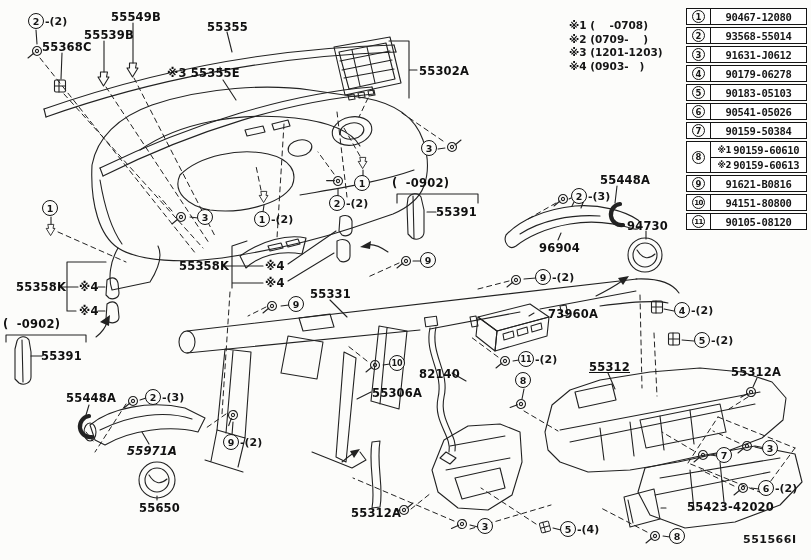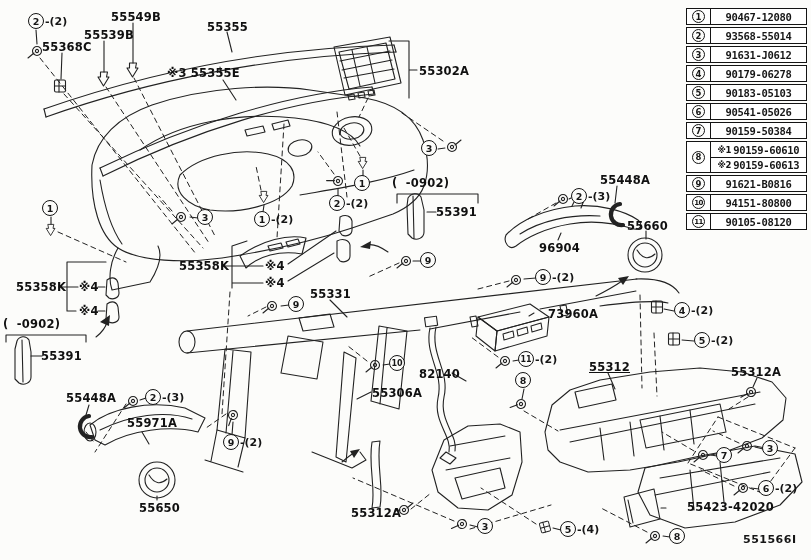--- a/index.html
+++ b/index.html
@@ -272,39 +272,39 @@
   <div id="labels-layer">
       <div class="plabel" style="left: 111px; top: 10px;">55549B</div>
       <div class="plabel" style="left: 84px; top: 28px; text-align: right;">55539B</div>
       <div class="plabel" style="left: 42px; top: 40px;">55368C</div>
       <div class="plabel" style="left: 207px; top: 20px;">55355</div>
       <div class="plabel" style="left: 167px; top: 66px;">※3 55355E</div>
       <div class="plabel" style="left: 419px; top: 64px;">55302A</div>
       <div class="plabel" style="left: 392px; top: 176px;">(  -0902)</div>
       <div class="plabel" style="left: 436px; top: 205px;">55391</div>
       <div class="plabel" style="left: 600px; top: 173px;">55448A</div>
-      <div class="plabel" style="left: 627px; top: 219px;">55660</div>
+      <div class="plabel" style="left: 627px; top: 219px;">94730</div>
       <div class="plabel" style="left: 539px; top: 241px;">96904</div>
       <div class="plabel" style="left: 16px; top: 280px;">55358K</div>
       <div class="plabel" style="left: 79px; top: 280px;">※4</div>
       <div class="plabel" style="left: 79px; top: 304px;">※4</div>
       <div class="plabel" style="left: 179px; top: 259px;">55358K</div>
       <div class="plabel" style="left: 265px; top: 259px;">※4</div>
       <div class="plabel" style="left: 265px; top: 276px;">※4</div>
       <div class="plabel" style="left: 3px; top: 317px;">(  -0902)</div>
       <div class="plabel" style="left: 41px; top: 349px;">55391</div>
       <div class="plabel" style="left: 310px; top: 287px;">55331</div>
       <div class="plabel" style="left: 536px; top: 307px; margin-left: 12px;">73960A</div>
       <div class="plabel" style="left: 419px; top: 367px;">82140</div>
       <div class="plabel" style="left: 372px; top: 386px;">55306A</div>
       <div class="plabel" style="left: 589px; top: 360px; text-decoration: underline;">55312</div>
       <div class="plabel" style="left: 731px; top: 365px;">55312A</div>
       <div class="plabel" style="left: 351px; top: 506px;">55312A</div>
       <div class="plabel" style="left: 667px; top: 500px; margin-left: 20px;">55423-42020</div>
-      <div class="plabel" style="left: 127px; top: 416px;">55971A</div>
+      <div class="plabel" style="left: 127px; top: 444px; font-style: italic;">55971A</div>
       <div class="plabel" style="left: 139px; top: 501px;">55650</div>
       <div class="plabel" style="left: 66px; top: 391px;">55448A</div>
     </div>
   <div id="callouts-layer">
       <div class="callout" style="left: 28px; top: 13px;">
         <span class="circ">2</span>
         <span class="suffix">-(2)</span>
       </div>
       <div class="callout" style="left: 421px; top: 140px;">
         <span class="circ">3</span>
@@ -381,20 +381,26 @@
       </div>
       <div class="callout" style="left: 762px; top: 440px;">
         <span class="circ">3</span>
       </div>
       <div class="callout" style="left: 758px; top: 480px;">
         <span class="circ">6</span>
         <span class="suffix">-(2)</span>
       </div>
     </div>
 
+  <div class="legend" id="legend">
+      <div class="legend-line">※1 (    -0708)</div>
+      <div class="legend-line">※2 (0709-    )</div>
+      <div class="legend-line">※3 (1201-1203)</div>
+      <div class="legend-line">※4 (0903-   )</div>
+    </div>
 
   <div class="ptable" id="ptable">
       <div class="trow">
         <div class="tref">
           <span class="circ">1</span>
         </div>
         <div class="tpn">
           <div class="pnline">90467-12080</div>
         </div>
       </div>

